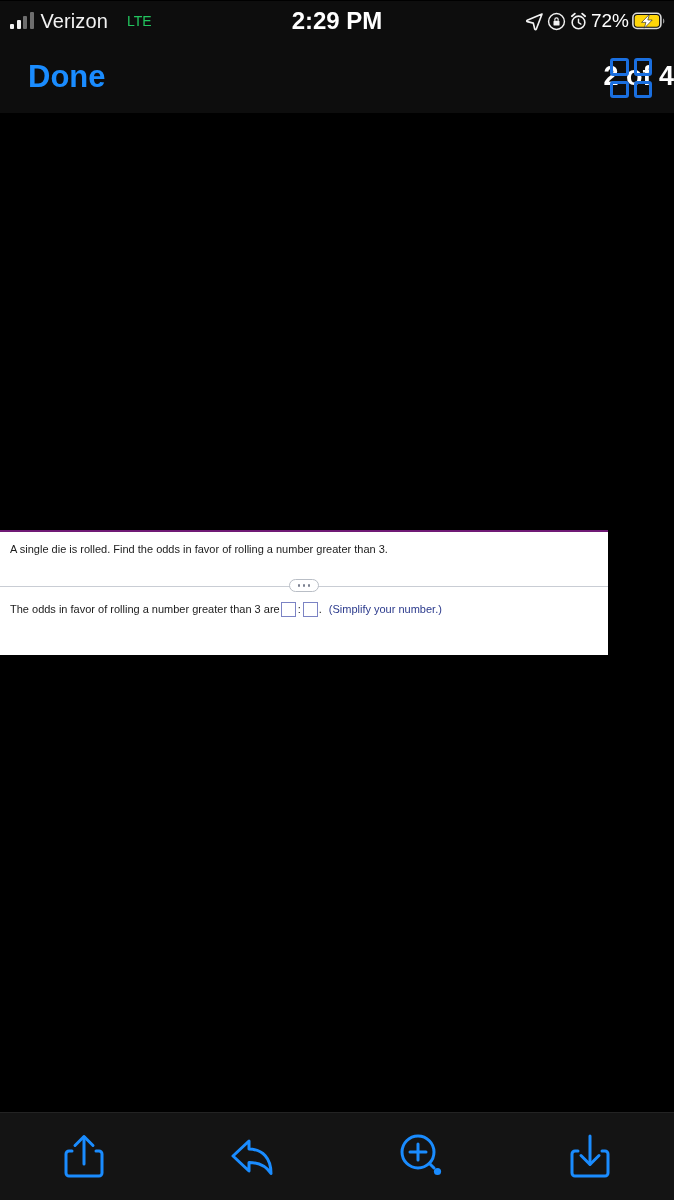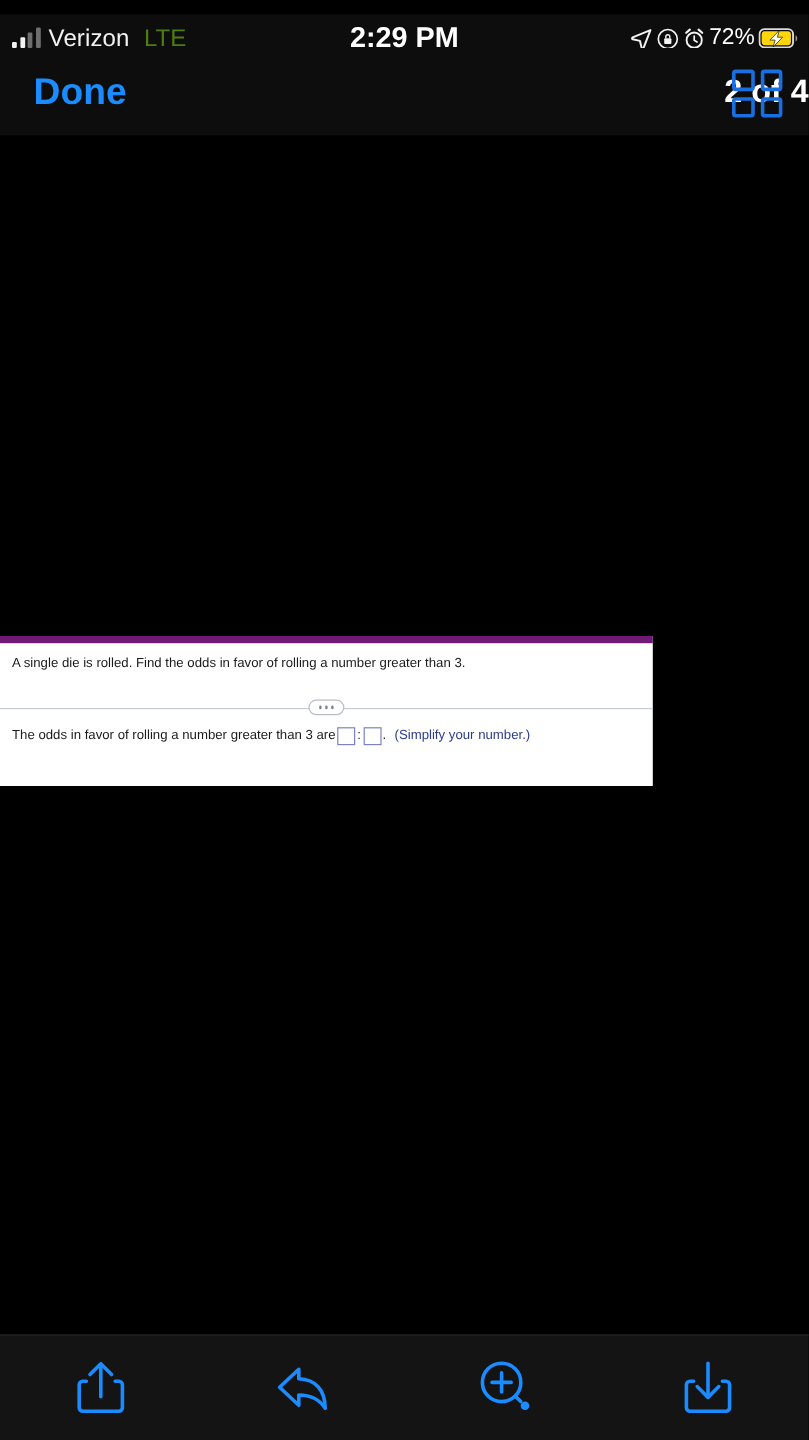--- a/index.html
+++ b/index.html
@@ -6,33 +6,33 @@
   html, body {
     width:674px; height:1200px;
     background:#000;
     font-family:"Liberation Sans", sans-serif;
     overflow:hidden;
   }
   #app { position:relative; width:674px; height:1200px; background:#000; }
 
   
   .statusbar {
-    position:absolute; top:12px; left:0; width:674px; height:40px;
+    position:absolute; top:1px; left:0; width:674px; height:40px;
     background:#0d0d0d;
     display:flex; align-items:center;padding-left:47px;
   }
   .sb-left { position:absolute; left:10px; top:0; height:40px; display:flex; align-items:center; gap:7px; }
   .signal-bars { display:flex; align-items:flex-end; gap:2.5px; height:16px; }
   .signal-bars i { display:block; width:4px; border-radius:1px; background:#f2f2f2; }
   .signal-bars i.b1 { height:5px; }
   .signal-bars i.b2 { height:9px; }
   .signal-bars i.b3 { height:13px; background:#6e6e6e; }
   .signal-bars i.b4 { height:17px; background:#6e6e6e; }
   .carrier { color:#f2f2f2; font-size:20px; letter-spacing:0.1px; }
-  .netmode { color:#4d7c0f; font-size:20px; margin-left:5px; }
+  .netmode { color:#22c55e; font-size:14px; margin-left:12px; }
 
   .sb-center { position:absolute; left:0; width:674px; text-align:center; top:0; height:40px;
                line-height:40px; color:#fff; font-size:24px; font-weight:bold; }
 
   .sb-right { position:absolute; right:8px; top:0; height:40px; display:flex; align-items:center; gap:3px; }
   .sb-right svg { display:block; }
   .batt-pct { color:#fff; font-size:19px; font-weight:500; }
 
   
   .navbar {
@@ -55,23 +55,23 @@
   .nav-grid span { border:3px solid #1a6fe0; border-radius:3px; display:block; }
 
   
   .viewer {
     position:absolute; top:113px; left:0; width:674px; height:999px;
     background:#000;
   }
 
   
   .doc {
-    position:absolute; top:417px; left:0; width:544px; height:125px;
+    position:absolute; top:417px; left:0; width:608px; height:125px;
     background:#ffffff;
-    border-top:6px solid #701a75;
+    border-top:2px solid #701a75;
   }
   .doc-question {
     position:absolute; left:10px; top:10px; right:12px;
     color:#1b1b1b; font-size:11px; line-height:1.35;
   }
   .doc-divider {
     position:absolute; left:0; right:0; top:47px; height:14px;
   }
   .doc-divider .line {
     position:absolute; top:7px; left:0; right:0; height:1px; background:#c9cdd4;

